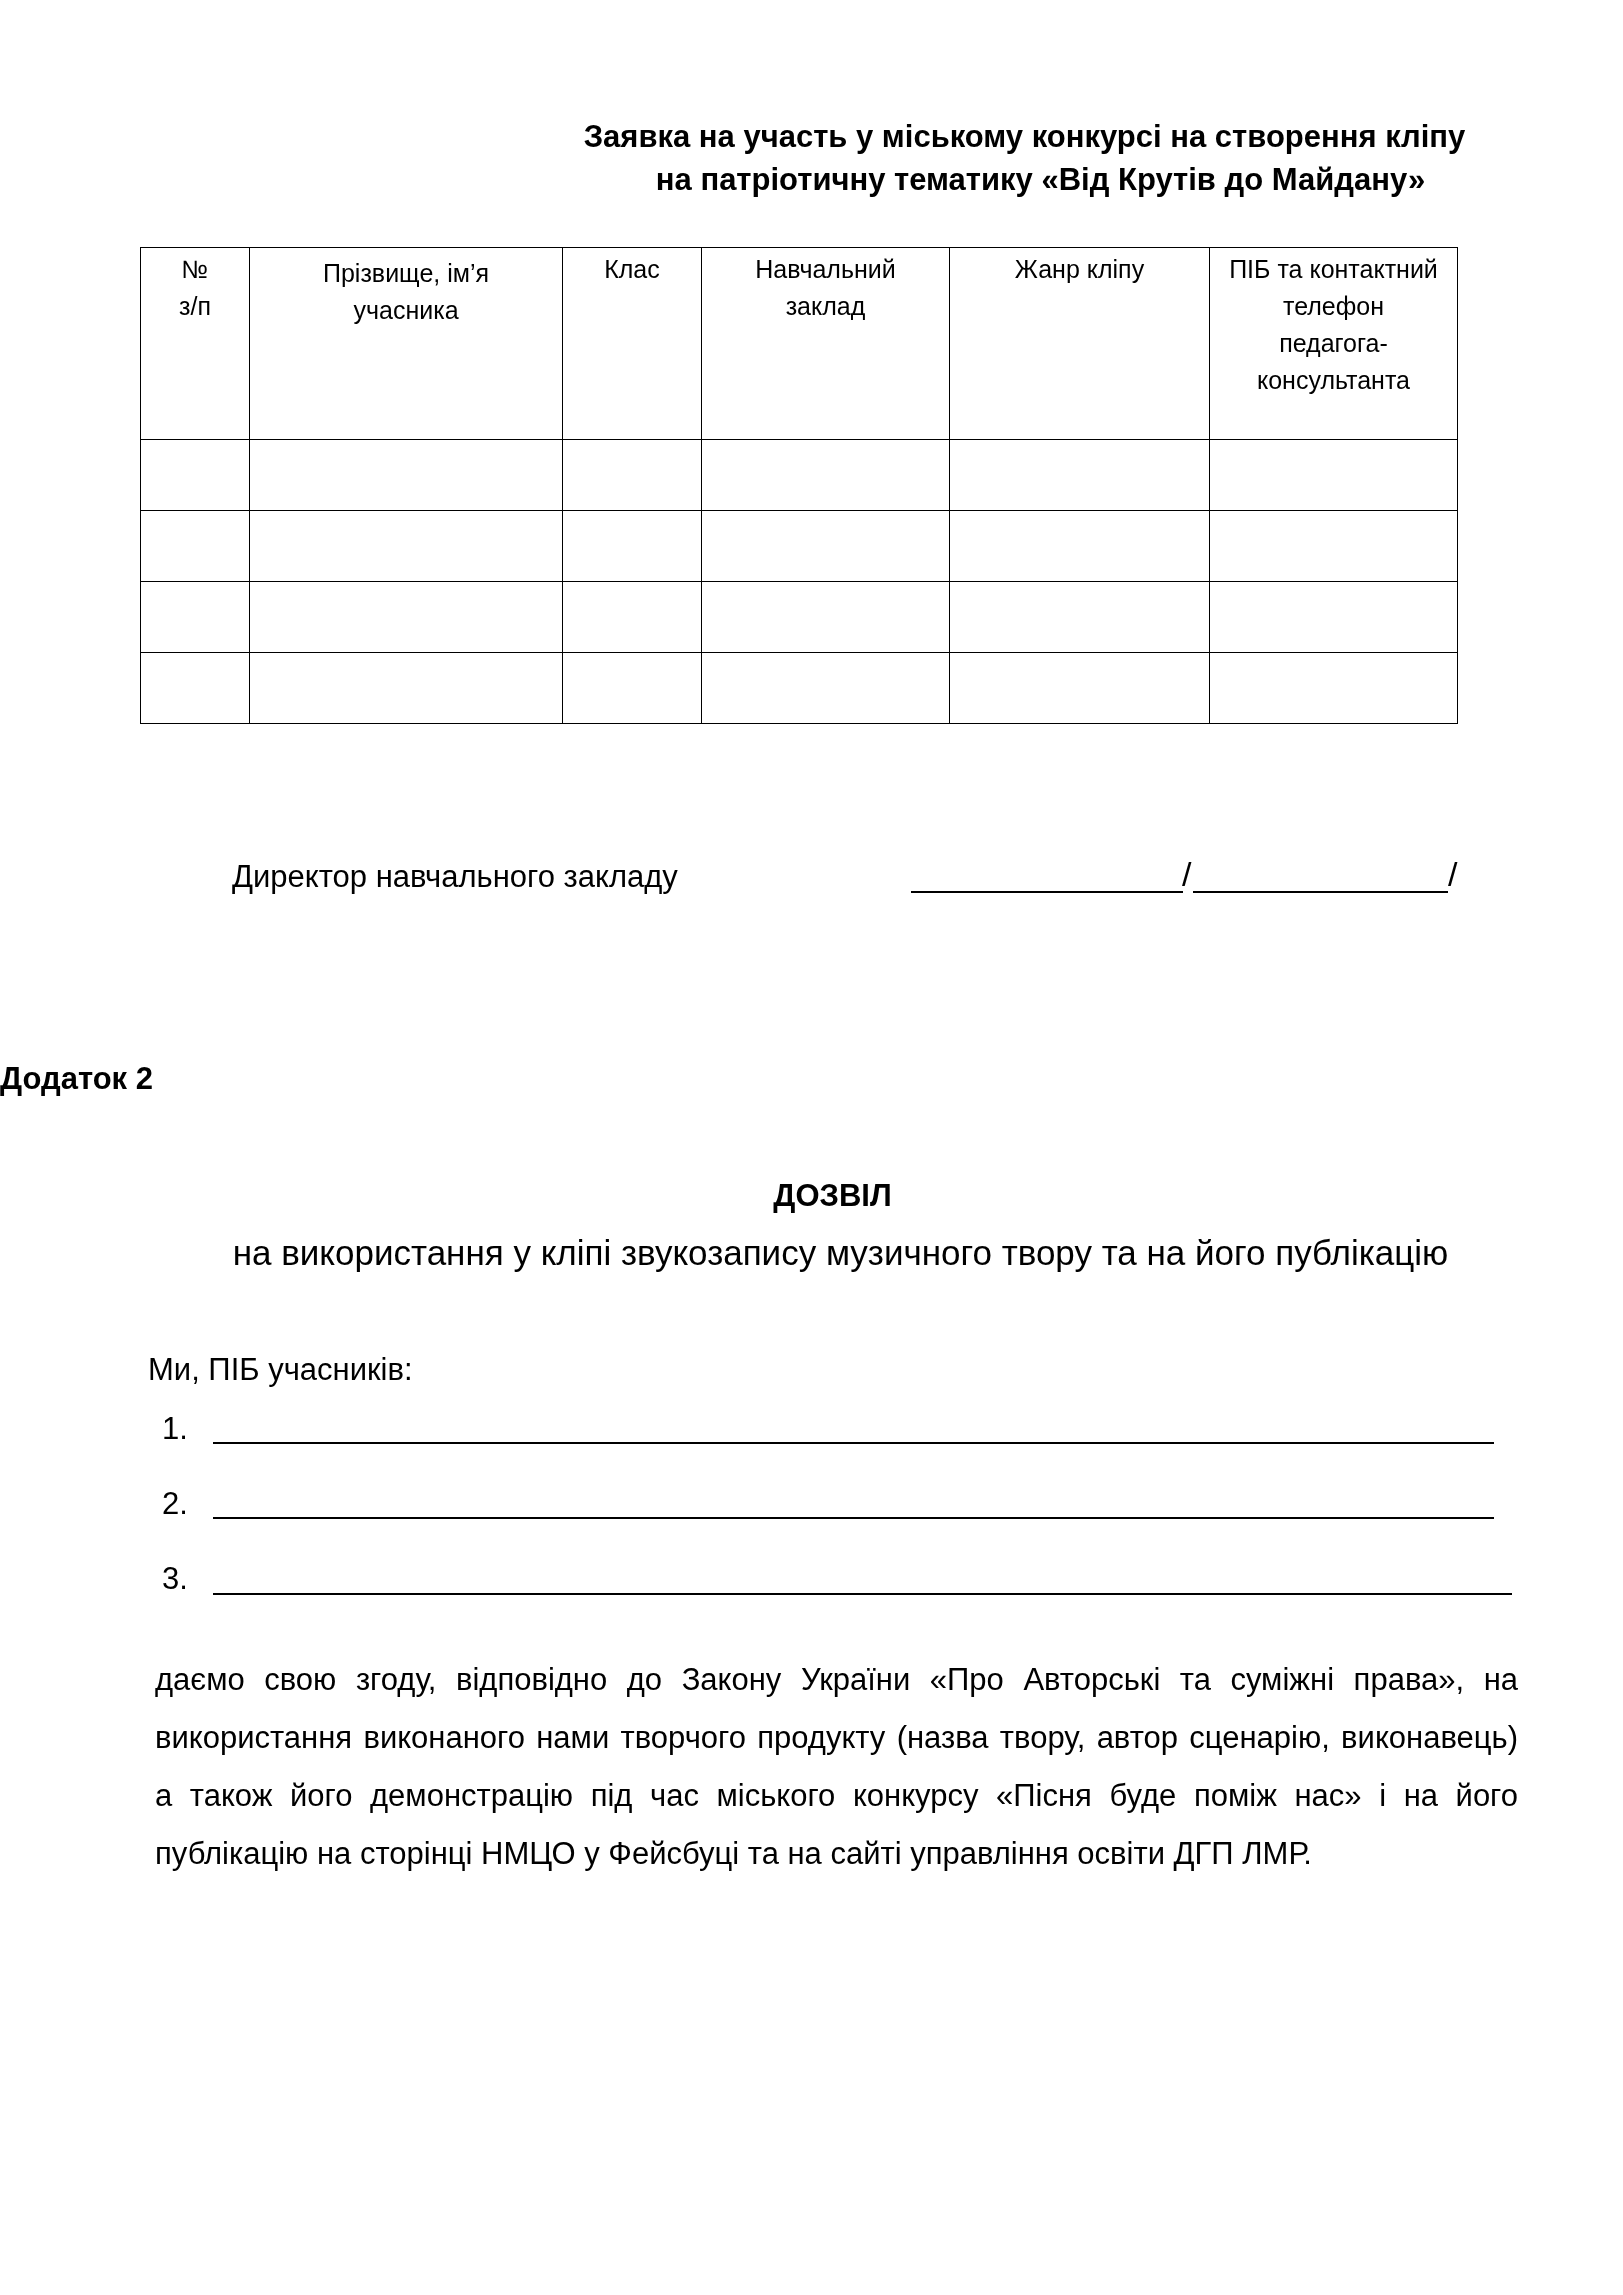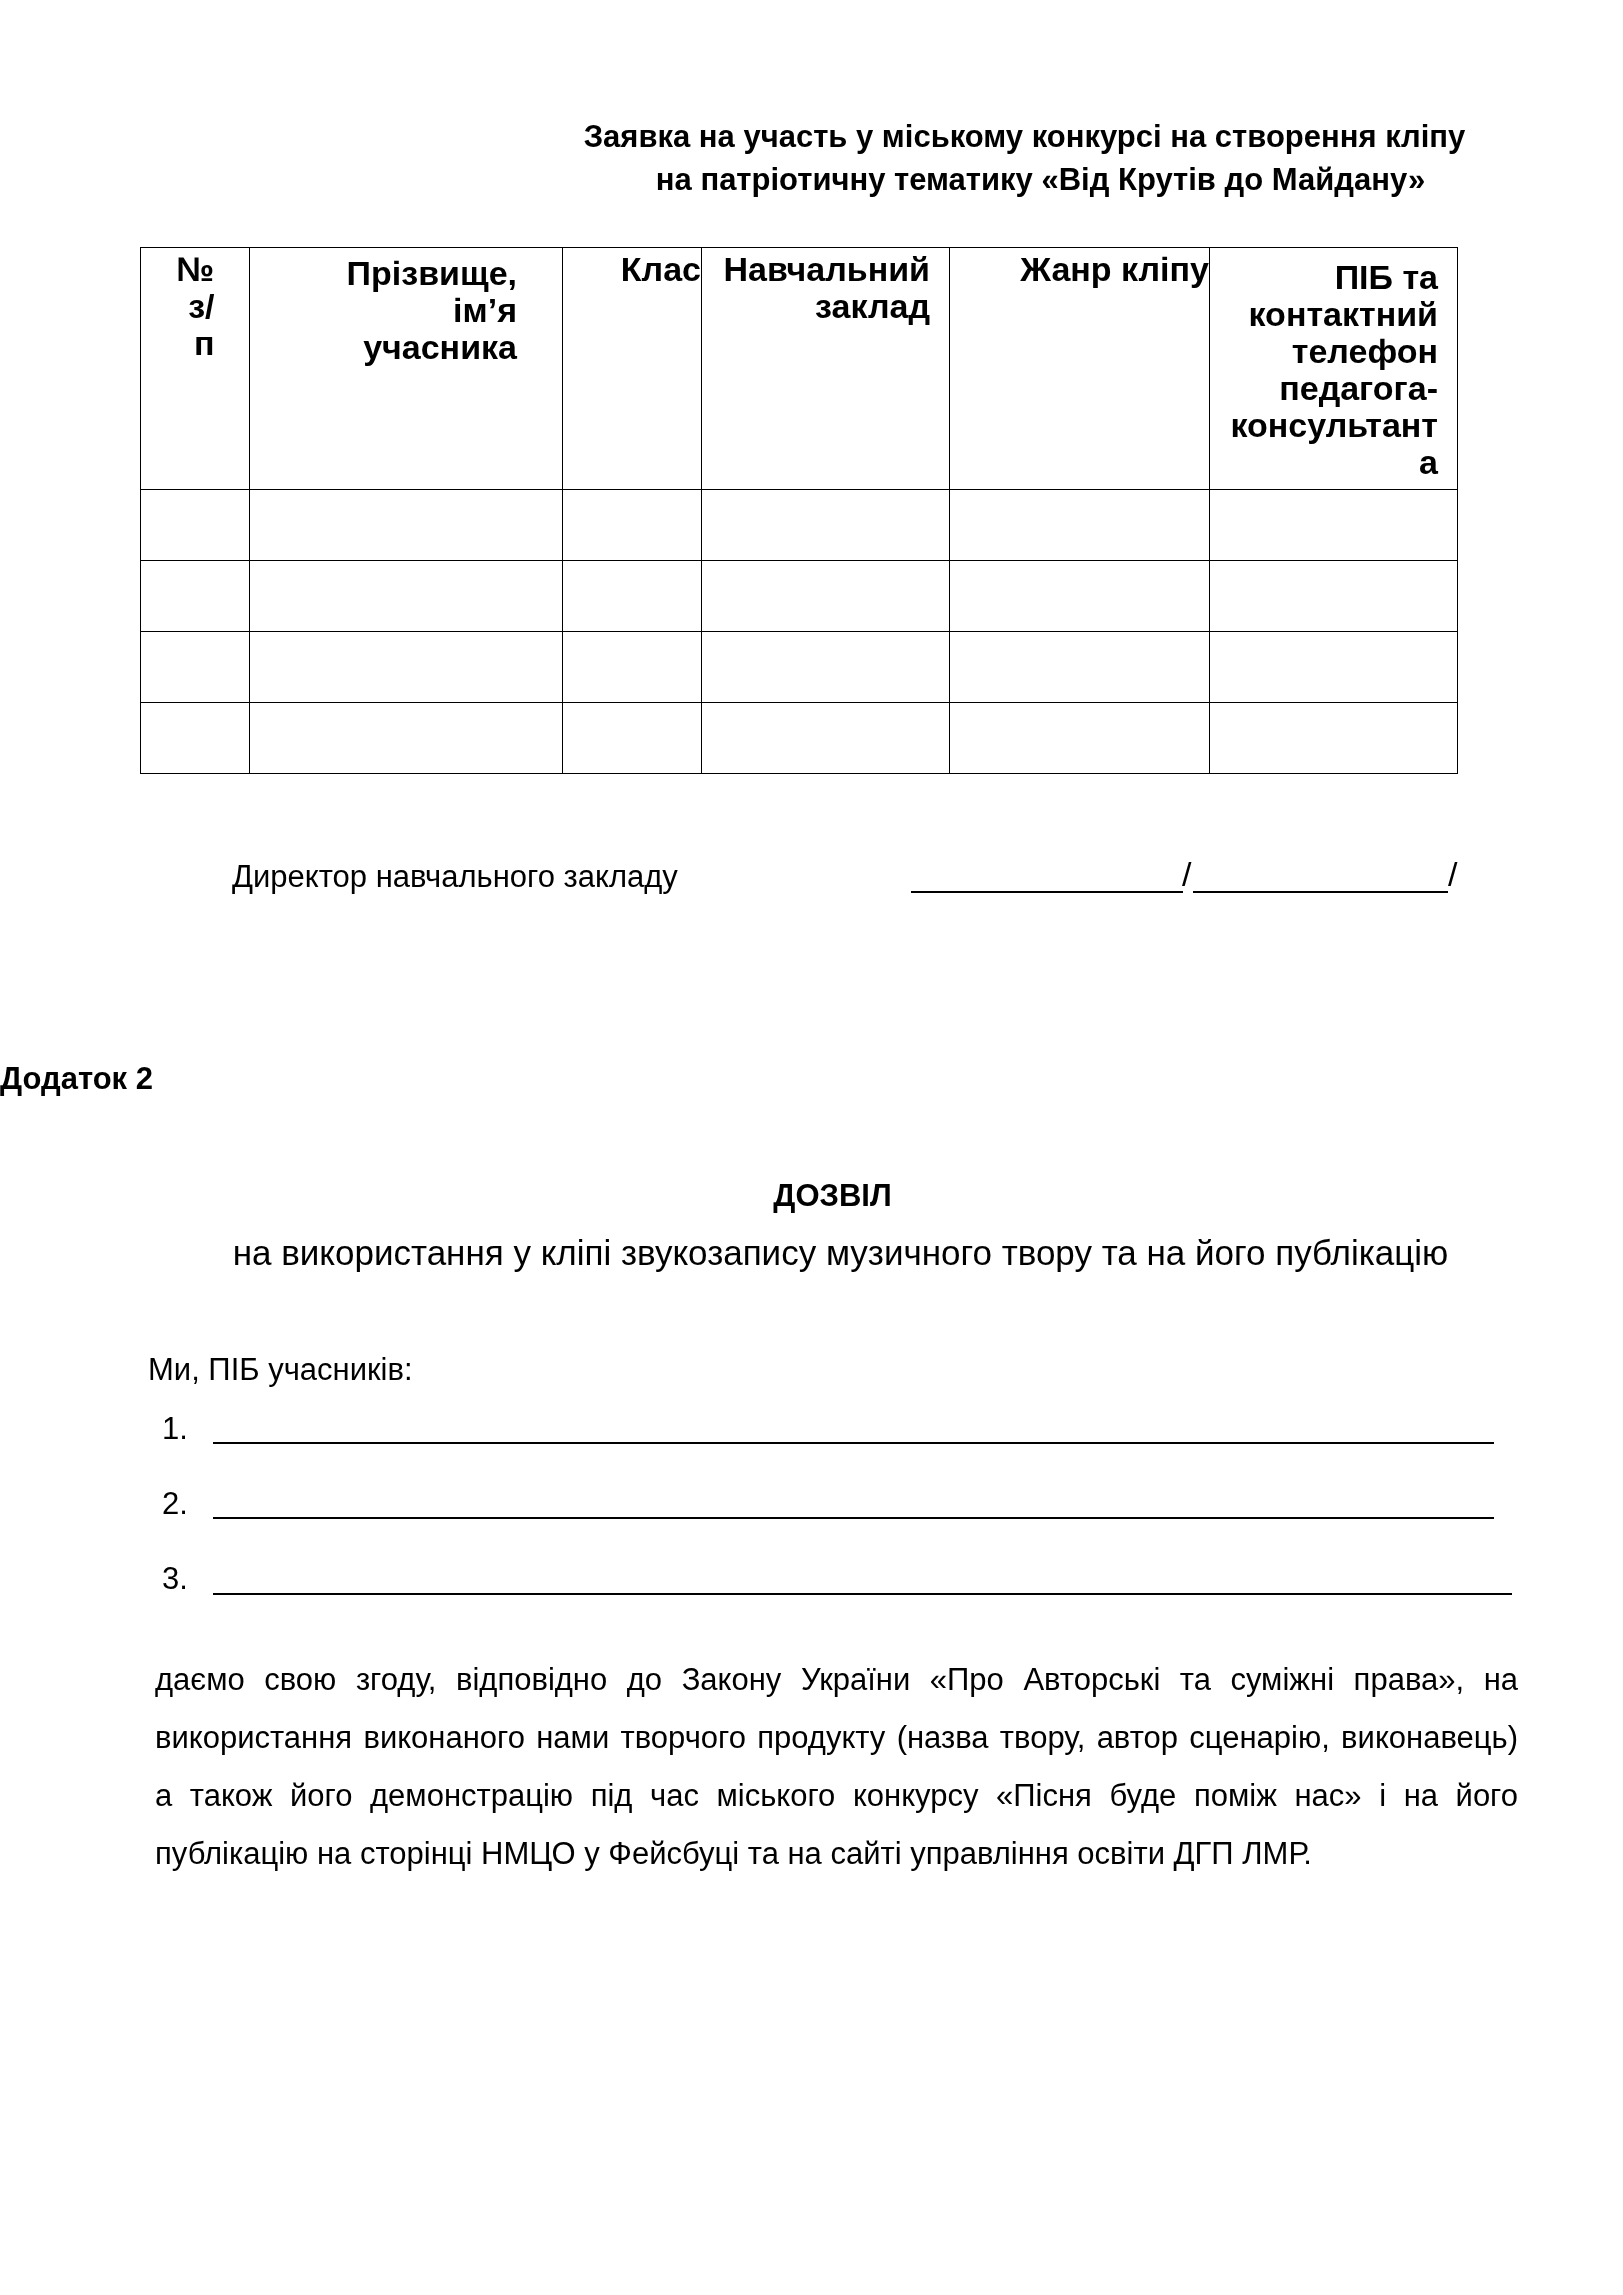--- a/index.html
+++ b/index.html
@@ -2,22 +2,22 @@
 <html style="font-size:10.5px"><head>
 <meta charset="utf-8">
 <style>
   html, body { margin: 0; padding: 0; background: #ffffff; }
   body { width: 1623px; height: 2295px; position: relative; overflow: hidden;
          font-family: "Liberation Sans", sans-serif; color: #000; }
   .abs { position: absolute; }
   .title { left: 0; width: 1623px; text-align: center; font-weight: bold; font-size: 31px; line-height: 42px; }
   .title .inner { position: relative; left: 213px; margin-top: 48px; }
   table.app { position: absolute; left: 140px; top: 247px; border-collapse: collapse; table-layout: fixed; width: 1317px; }
-  table.app td, table.app th { border: 1.3px solid #000; padding: 0; font-weight: bold;
-         font-size: 34px; line-height: 37px; text-align: right; vertical-align: top; }
+  table.app td, table.app th { border: 1.3px solid #000; padding: 0; font-weight: normal;
+         font-size: 25px; line-height: 37px; text-align: center; vertical-align: top; }
   table.app th { height: 188px; padding-top: 2.6px; }
   table.app td { height: 70px; }
   .sig-label { left: 232px; top: 857px; font-size: 31px; line-height: 39px; }
   .sig-line { position: absolute; border-bottom: 2px solid #000; top: 891px; }
   .slash { position: absolute; font-size: 34px; top: 855px; }
   .annex { left: 0; width: 1519px; text-align: left; top: 1059px; font-weight: bold; font-size: 31px; line-height: 39px; }
   .permit-title { left: 0; width: 1623px; text-align: center; top: 1176px; font-weight: bold; font-size: 31px; line-height: 39px; }
   .permit-title .inner { position: relative; left: 21px; }
   .permit-sub { left: 0; width: 1623px; text-align: center; top: 1233px; font-size: 35px; line-height: 39px; padding-left: 8px; }
   .permit-sub .inner { position: relative; left: 21px; }
@@ -52,21 +52,21 @@
       <th>
           <div>Клас</div>
         </th>
       <th>
           <div style="width:209px;margin:0 auto;">Навчальний заклад</div>
         </th>
       <th>
           <div>Жанр кліпу</div>
         </th>
       <th>
-          <div style="width:209px;margin:8px auto;word-break:break-word;">ПІБ та контактний телефон педагога-консультанта</div>
+          <div style="width:209px;margin:0 auto;word-break:break-word;">ПІБ та контактний телефон педагога-консультанта</div>
         </th>
     </tr>
   </thead>
   <tbody>
     <tr>
       <td></td>
       <td></td>
       <td></td>
       <td></td>
       <td></td>

